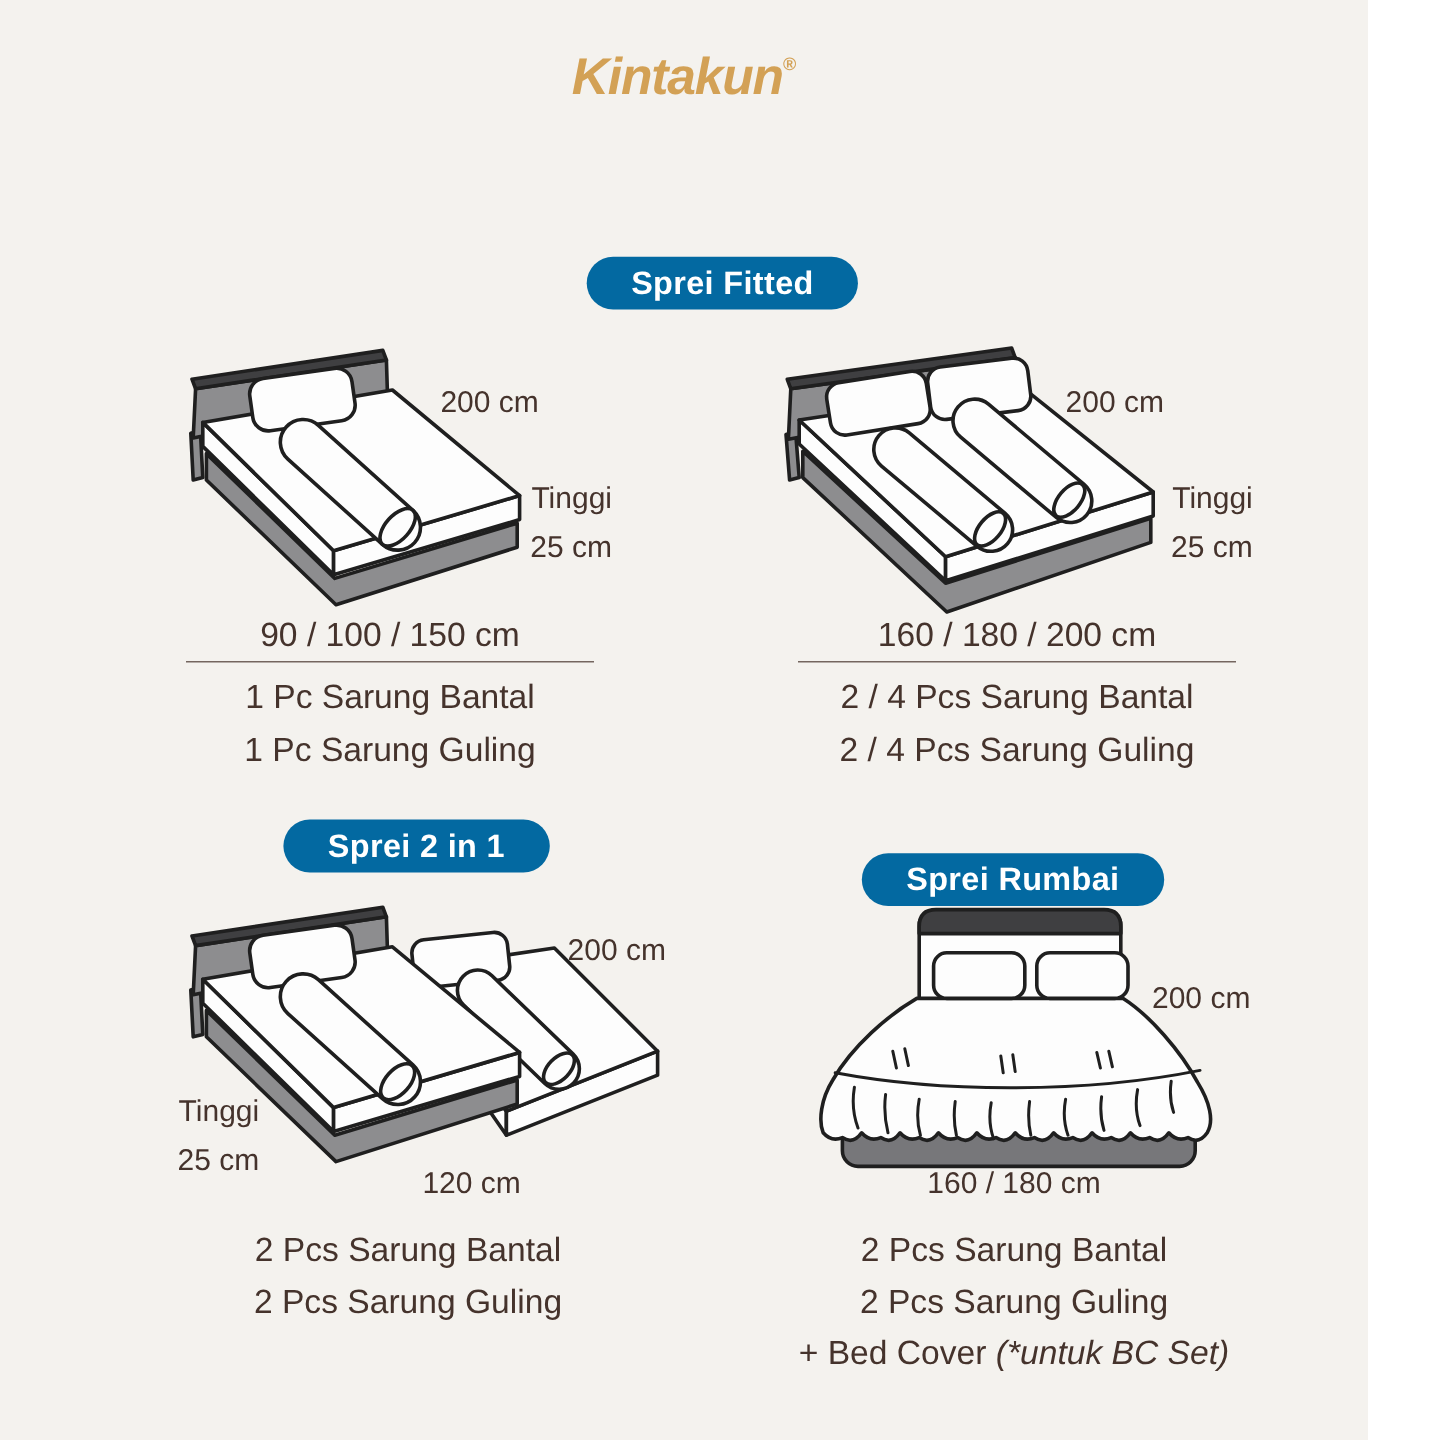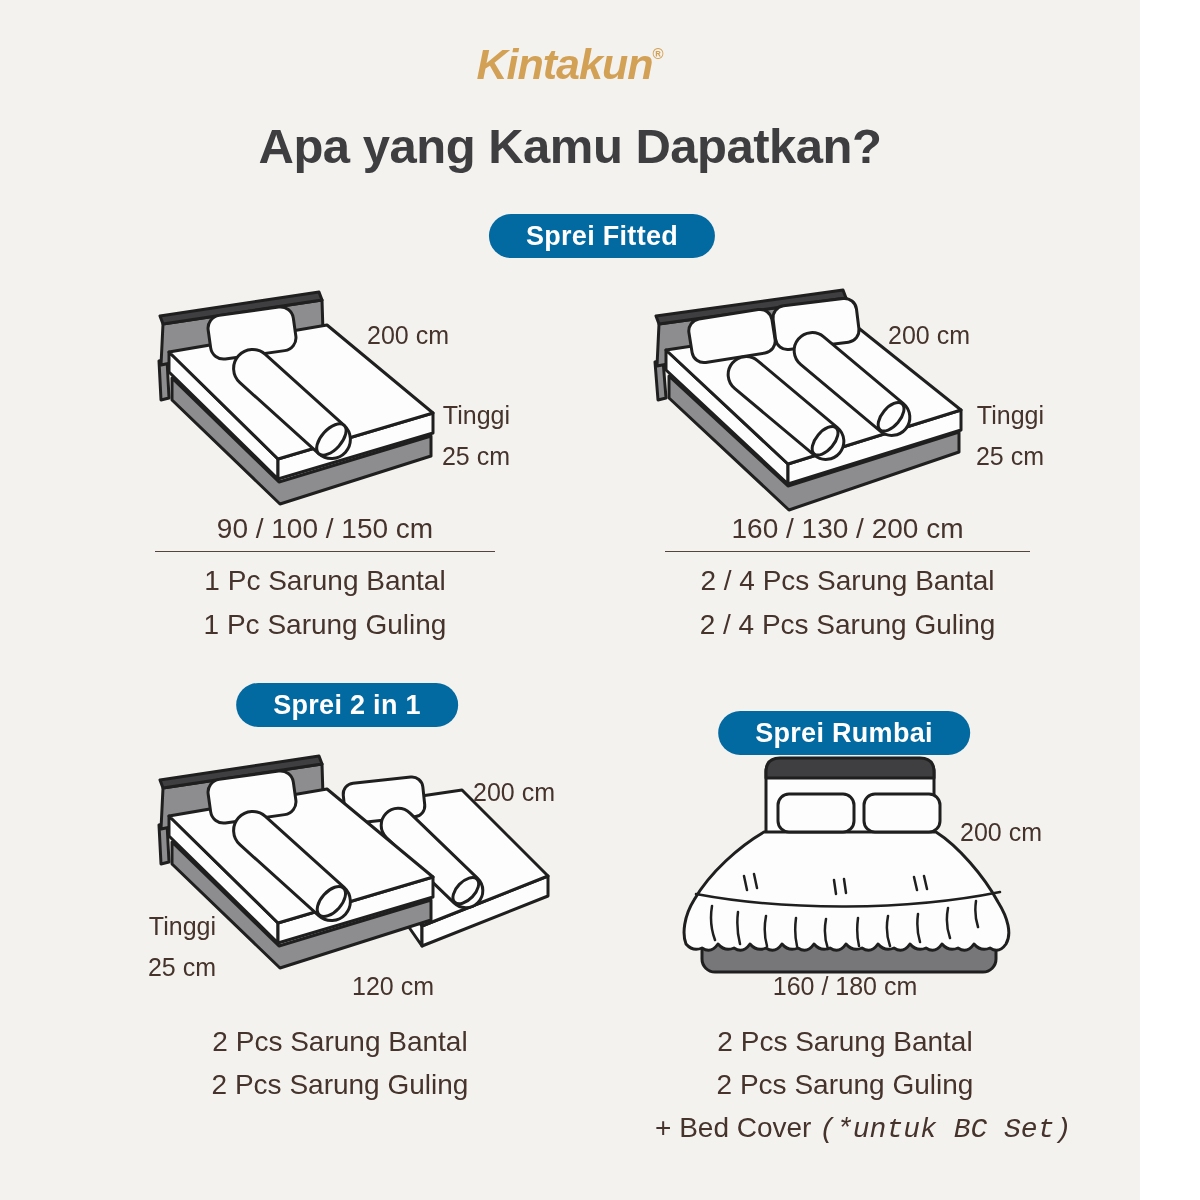--- a/index.html
+++ b/index.html
@@ -16,37 +16,36 @@
   .badge{position:absolute;transform:translateX(-50%);height:44px;display:flex;align-items:center;
          background:#0369a1;color:#FFFFFF;border-radius:23px;padding:0 37px;
          font-size:27px;font-weight:700;letter-spacing:0.3px;white-space:nowrap;}
 
   .lbl{position:absolute;font-size:25px;color:#45332C;white-space:nowrap;line-height:1.2;}
   .lbl-2line{text-align:right;line-height:1.65;}
 
   .sizes{position:absolute;font-size:28px;color:#45332C;text-align:center;white-space:nowrap;}
   .divider{position:absolute;height:0;border-top:1.5px solid #55443C;}
   .item{position:absolute;font-size:28px;font-weight:500;color:#45332C;text-align:center;white-space:nowrap;}
-  .note .it{font-style:italic;font-family:Liberation Mono, monospace;}
+  .note .it{font-style:italic;}
 
   svg.bed{position:absolute;overflow:visible;}
   .bed .ln{stroke:#1F1F1F;stroke-width:3;stroke-linejoin:round;stroke-linecap:round;}
   .bed .gray{fill:#8D8D8F;}
   .bed .dark{fill:#3F3F41;}
   .bed .wht{fill:#FDFDFD;}
   .bed .nofill{fill:none;stroke-width:2.5;}
 </style>
 </head>
 <body>
 
 <div class="canvas">
 
   <div class="logo"><span>Kintakun</span><span class="rmark">®</span></div>
 
-  <div class="title">Apa yang Kamu Dapatkan?</div>
 
   <div class="badge" style="left:602px;top:214px">Sprei Fitted</div>
   <div class="badge" style="left:347px;top:683px">Sprei 2 in 1</div>
   <div class="badge" style="left:844px;top:711px">Sprei Rumbai</div>
 
   <svg class="bed" style="left:138px;top:284px;width:300px;height:230px" viewBox="0 0 300 230">
     <g>
       <path class="ln gray" d="M21,77 L29,75 L31,114 L23,116 Z"></path>
       <path class="ln gray" d="M34,94 L141,198 L293,152 L293,172 L142,220 L34,116 Z"></path>
       <path class="ln gray" d="M25,40 L184,16 L185,48 L23,81 Z"></path>
@@ -156,21 +155,21 @@
   <div class="sizes" style="left:155px;top:513px;width:340px">90 / 100 / 150 cm</div>
   <div class="divider" style="left:155px;top:551px;width:340px"></div>
   <div class="item" style="left:155px;top:565px;width:340px">1 Pc Sarung Bantal</div>
   <div class="item" style="left:155px;top:609px;width:340px">1 Pc Sarung Guling</div>
 
   <div class="lbl" style="left:888px;top:320px">200 cm</div>
   <div class="lbl lbl-2line" style="left:958px;top:395px;width:86px">
     <span style="display:block">Tinggi</span>
     <span style="display:block">25 cm</span>
   </div>
-  <div class="sizes" style="left:660px;top:513px;width:375px">160 / 130 / 200 cm</div>
+  <div class="sizes" style="left:660px;top:513px;width:375px">160 / 180 / 200 cm</div>
   <div class="divider" style="left:665px;top:551px;width:365px"></div>
   <div class="item" style="left:660px;top:565px;width:375px">2 / 4 Pcs Sarung Bantal</div>
   <div class="item" style="left:660px;top:609px;width:375px">2 / 4 Pcs Sarung Guling</div>
 
   <div class="lbl" style="left:473px;top:777px">200 cm</div>
   <div class="lbl lbl-2line" style="left:128px;top:906px;width:88px">
     <span style="display:block">Tinggi</span>
     <span style="display:block">25 cm</span>
   </div>
   <div class="lbl" style="left:352px;top:971px">120 cm</div>

